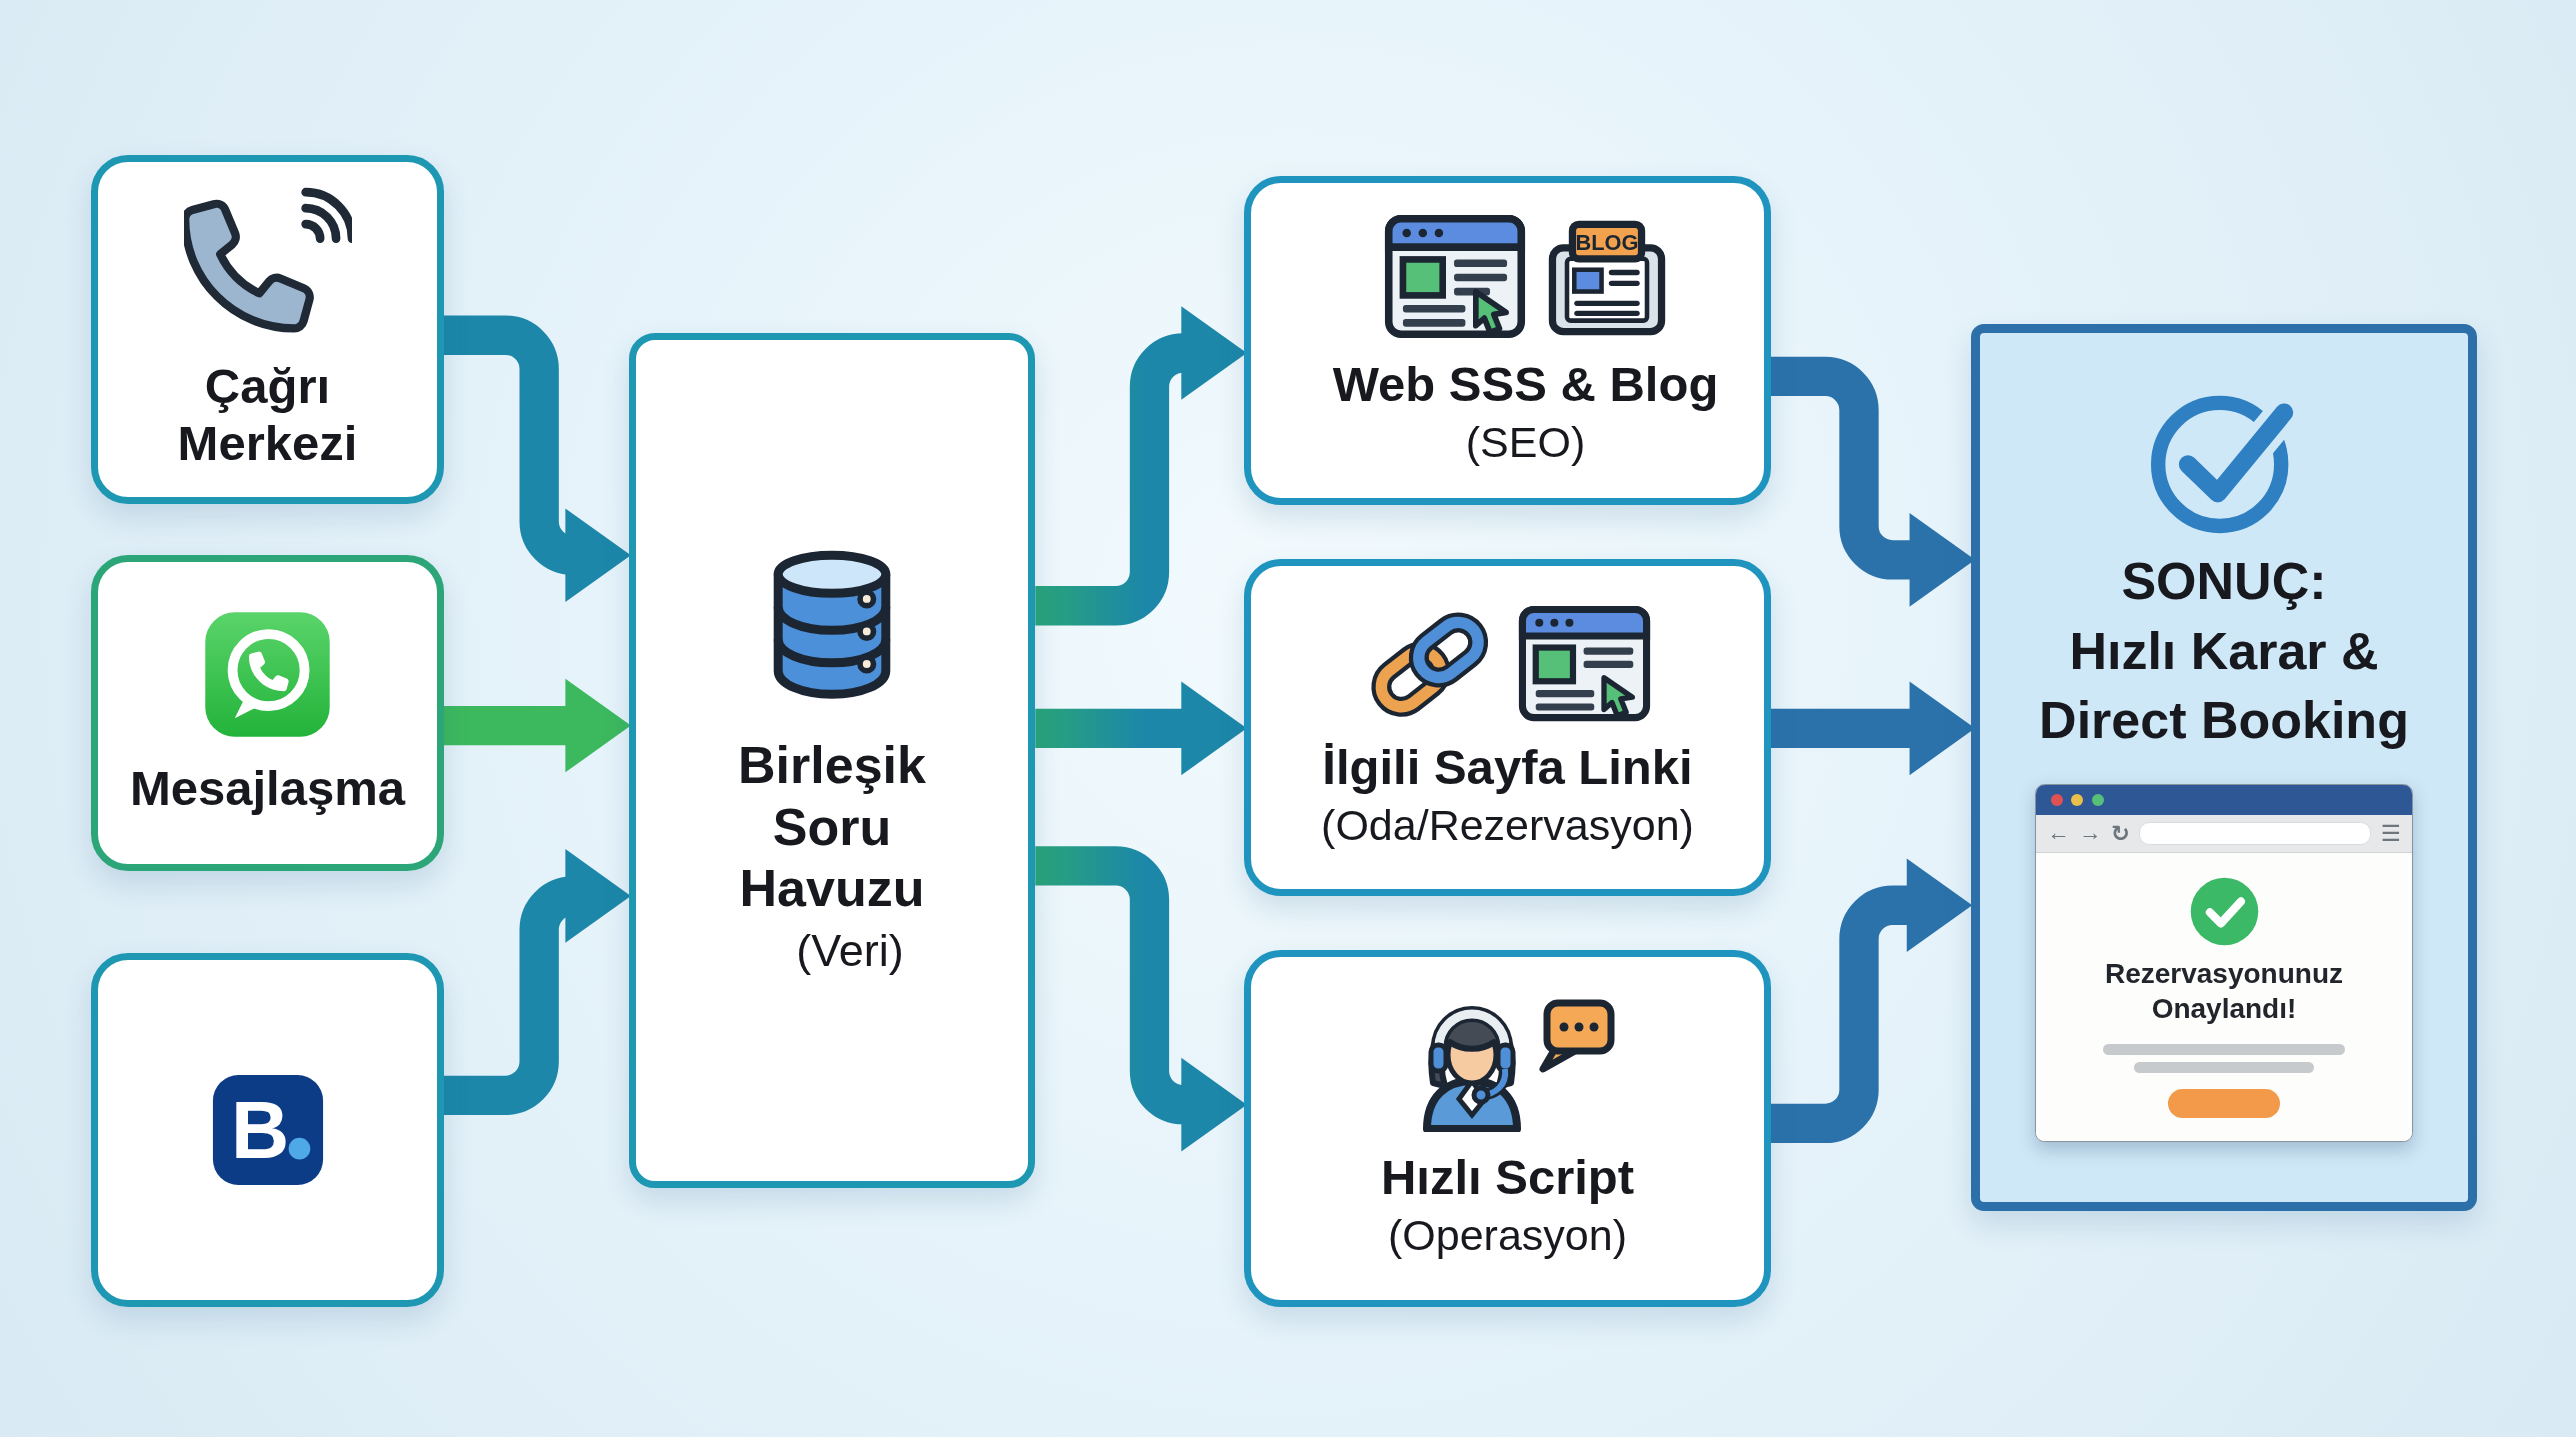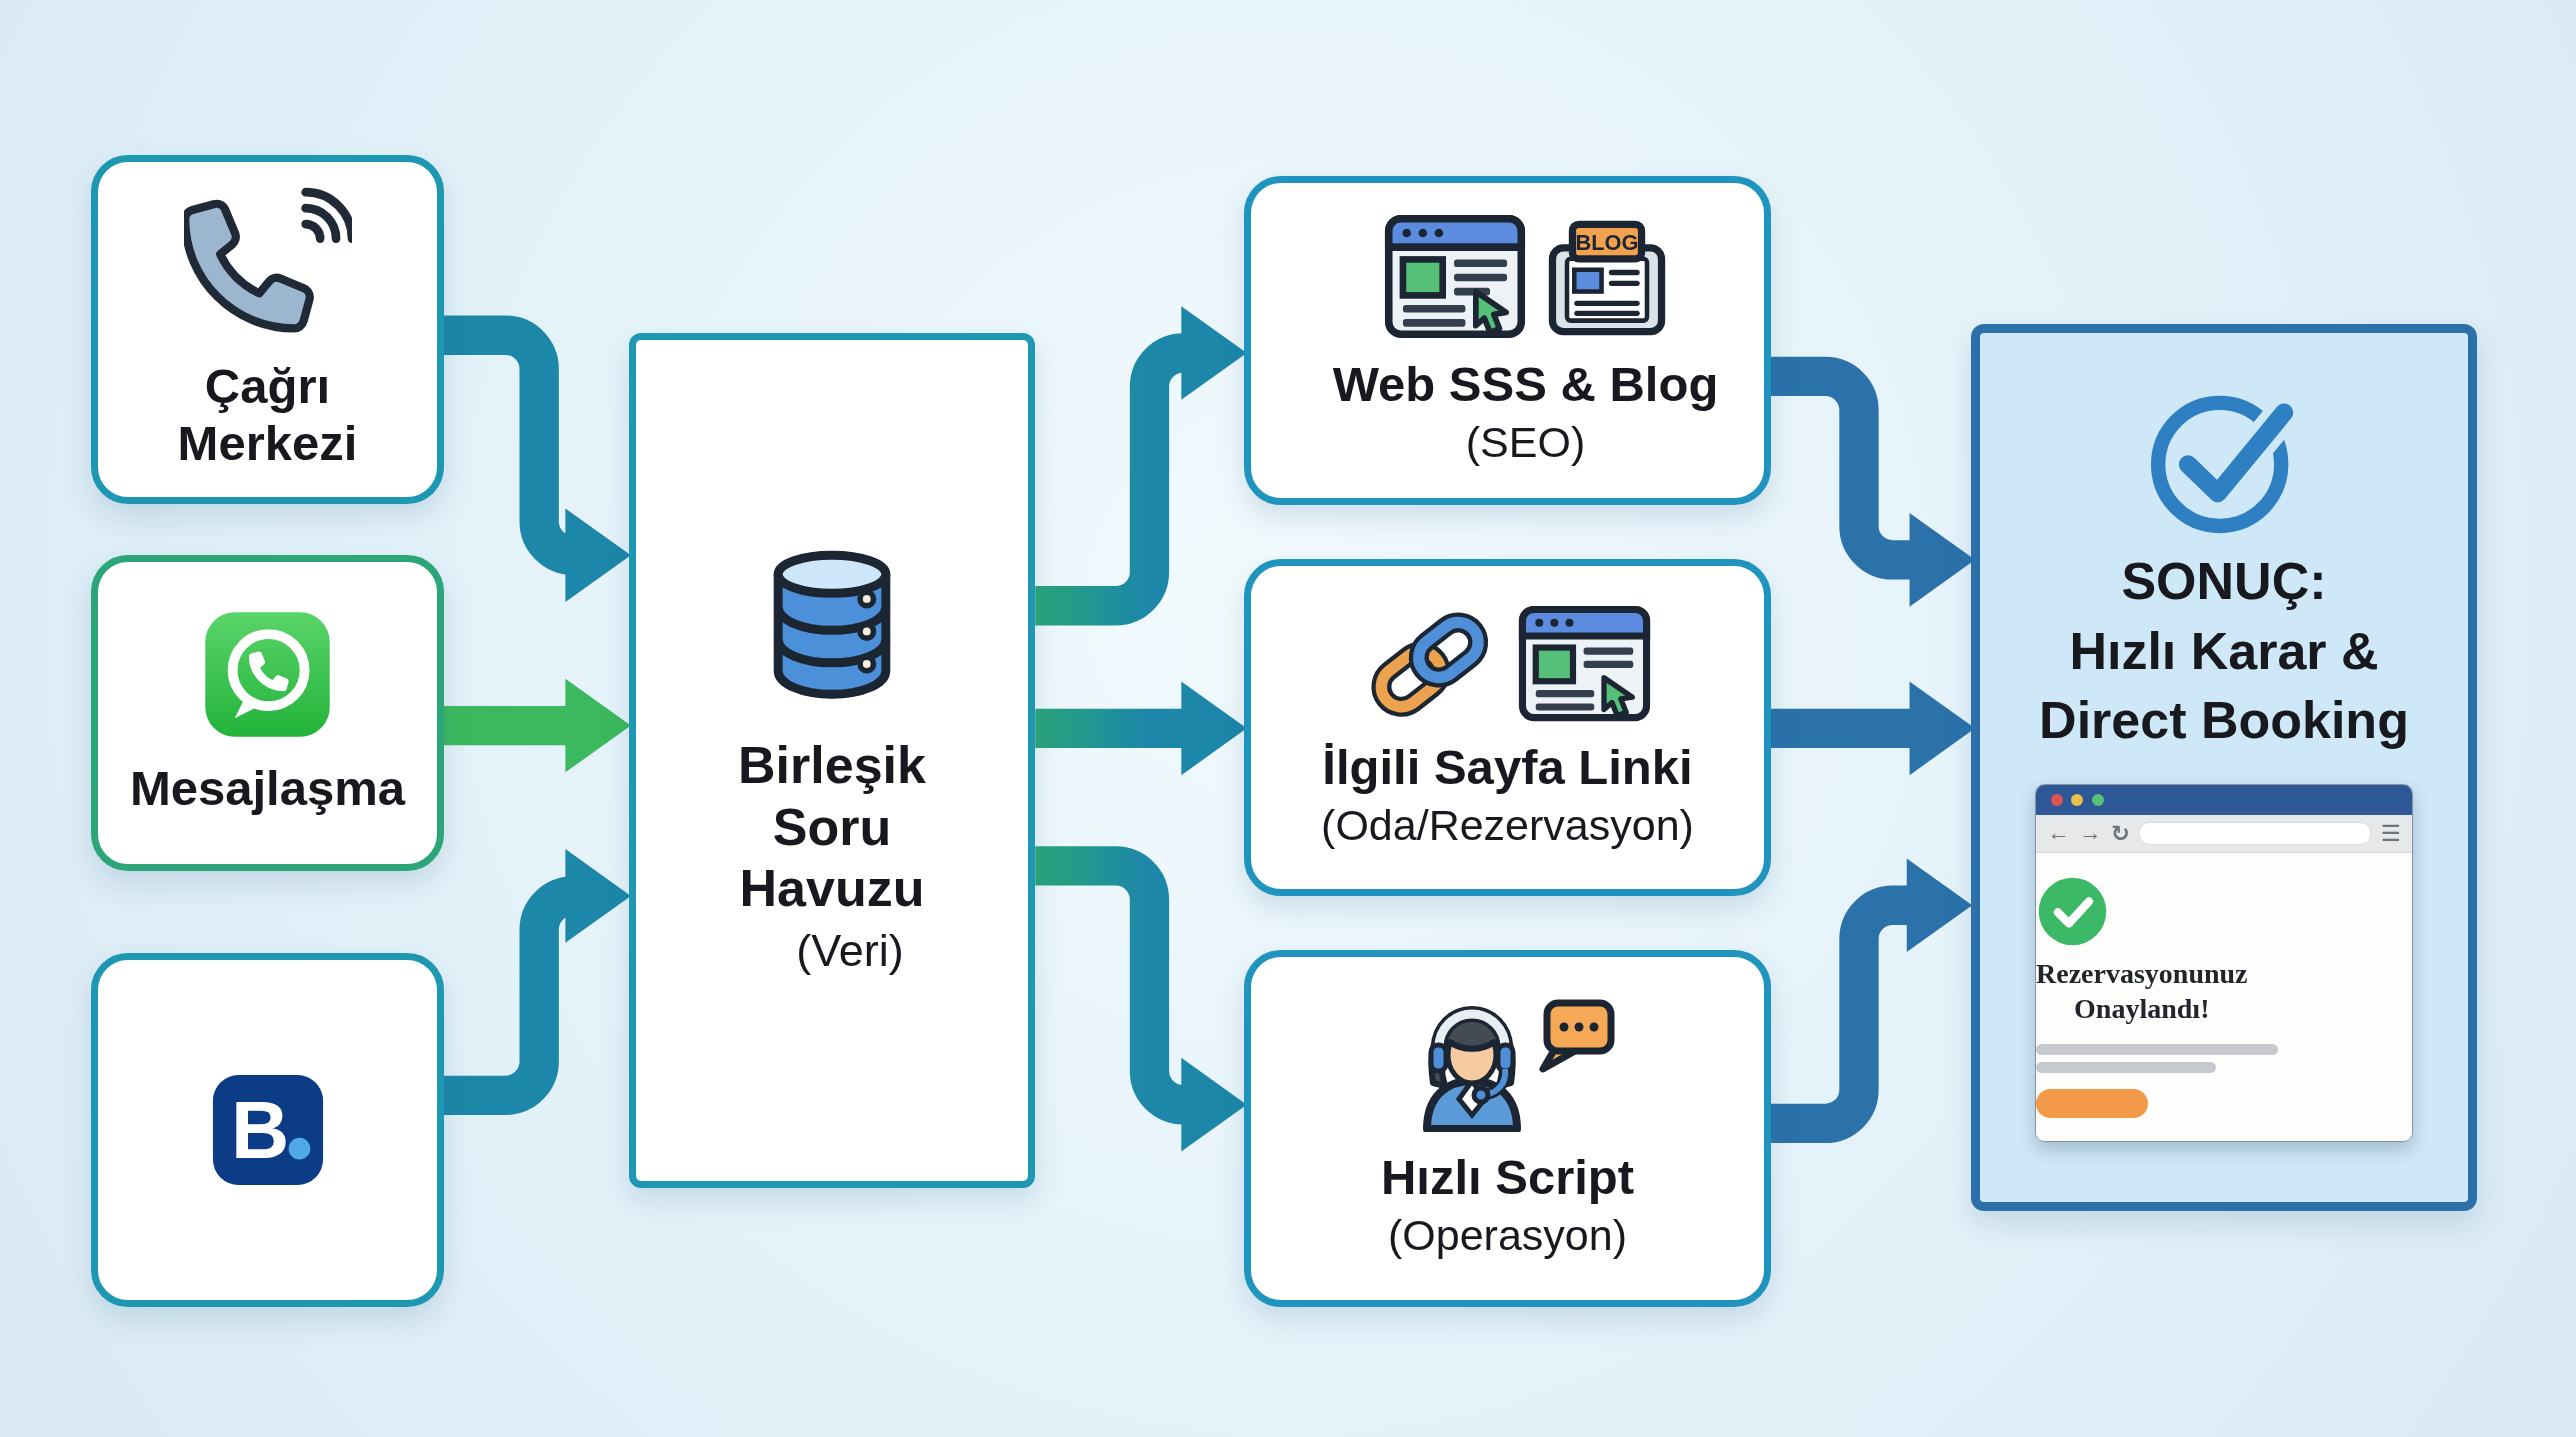--- a/index.html
+++ b/index.html
@@ -10,42 +10,42 @@
   }
   .arrows{position:absolute;left:0;top:0;width:2576px;height:1438px;z-index:1;}
   .card{position:absolute;background:#ffffff;box-sizing:border-box;z-index:2;
         display:flex;flex-direction:column;align-items:center;justify-content:center;
         box-shadow:0 13px 28px rgba(35,95,135,.16);}
   .teal  {border:7.5px solid #1d97b2;border-radius:37px;}
   .green {border:7.5px solid #2ca678;border-radius:37px;}
   .cyan  {border:7.5px solid #1f94be;border-radius:37px;}
   .pre{white-space:pre-line;}
   .src-label{font-weight:bold;font-size:49px;line-height:1.16;text-align:center;margin-top:20.6px;}
-  .hub-card{border:7.5px solid #1d97b2;border-radius:12px;}
+  .hub-card{border:7.5px solid #1d97b2;border-radius:26px;}
   .hub-title{font-weight:bold;font-size:52px;line-height:1.18;text-align:center;margin-top:32px;}
   .hub-sub{font-size:45px;text-align:center;margin-top:5.6px;margin-left:36px;}
   .icon-row{display:flex;align-items:center;justify-content:center;gap:20.6px;}
   .out-title{font-weight:bold;font-size:49px;text-align:center;margin-top:17px;}
   .out-sub{font-size:43px;text-align:center;margin-top:5.6px;}
   .result-card{border:9.4px solid #2d70a9;border-radius:13px;background:#cfe8f7;
                justify-content:flex-start;padding-top:43px;}
   .res-title{font-weight:bold;font-size:52px;line-height:1.34;text-align:center;margin-top:7.5px;}
   
   .browser{width:376px;height:356px;background:#fff;border:1.9px solid #87929e;border-radius:9.4px;
            overflow:hidden;margin-top:28px;box-shadow:0 7.5px 17px rgba(30,60,100,.25);
            display:flex;flex-direction:column;}
   .b-titlebar{height:30px;background:#2e5795;display:flex;align-items:center;gap:8.4px;
               padding-left:15px;flex:0 0 auto;}
   .tl-dot{width:12px;height:12px;border-radius:50%;}
   .b-toolbar{height:37px;background:#e6e8ea;border-bottom:0.9px solid #cfd3d6;display:flex;
              align-items:center;gap:9.4px;padding:0 11.2px;flex:0 0 auto;
              color:#6d757d;font-size:22.5px;font-weight:bold;}
   .urlbar{flex:1;height:20.6px;background:#ffffff;border-radius:10.3px;border:0.9px solid #d9dcdf;}
-  .b-page{flex:1;display:flex;flex-direction:column;align-items:flex-start;justify-content:center;
-          gap:7.5px;background:#fdfdfc;font-family:Liberation Serif, serif;}
+  .b-page{flex:1;display:flex;flex-direction:column;align-items:center;justify-content:center;
+          gap:7.5px;background:#fdfdfc;}
   .b-msg{font-weight:bold;font-size:28px;line-height:1.25;text-align:center;color:#22252b;}
   .ph-line{height:10.3px;border-radius:5.6px;background:#c6cacd;}
   .cta{width:112px;height:29px;border-radius:15px;background:#f2994a;margin-top:9.4px;}
 </style>
 </head>
 <body>
 
 <div class="stage">
 
   <svg class="arrows" viewBox="0 0 2752 1536">

